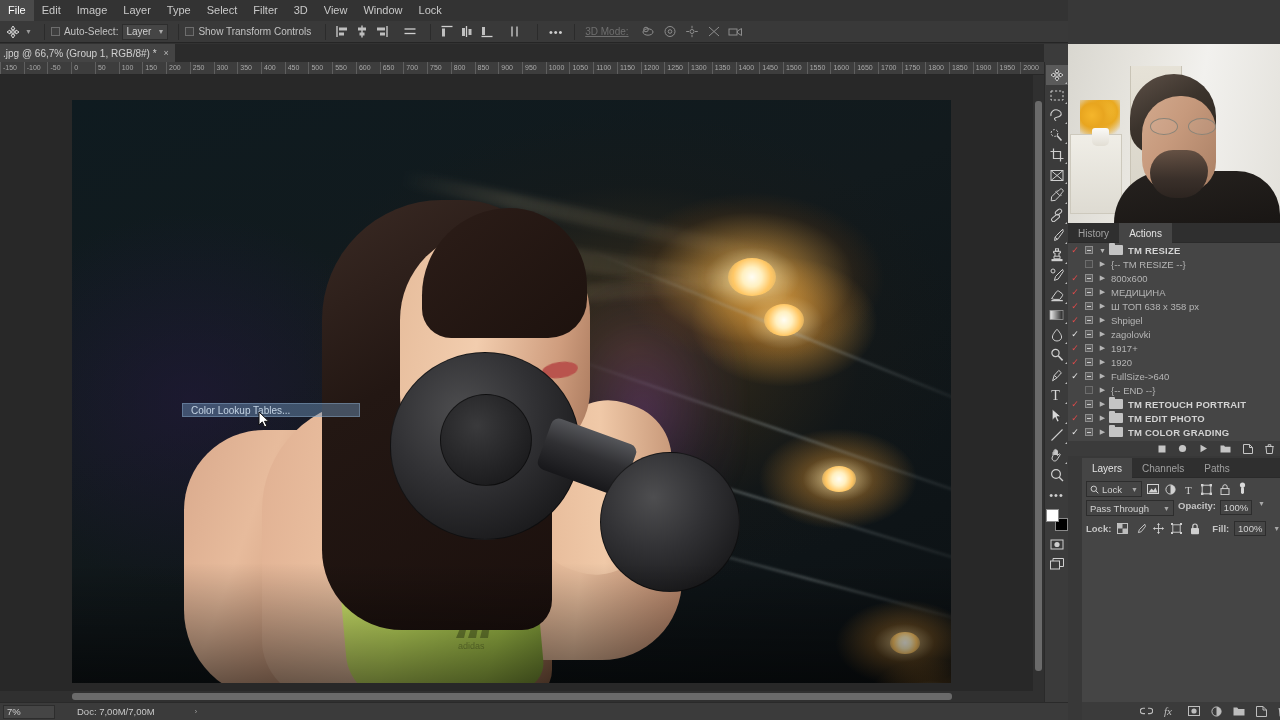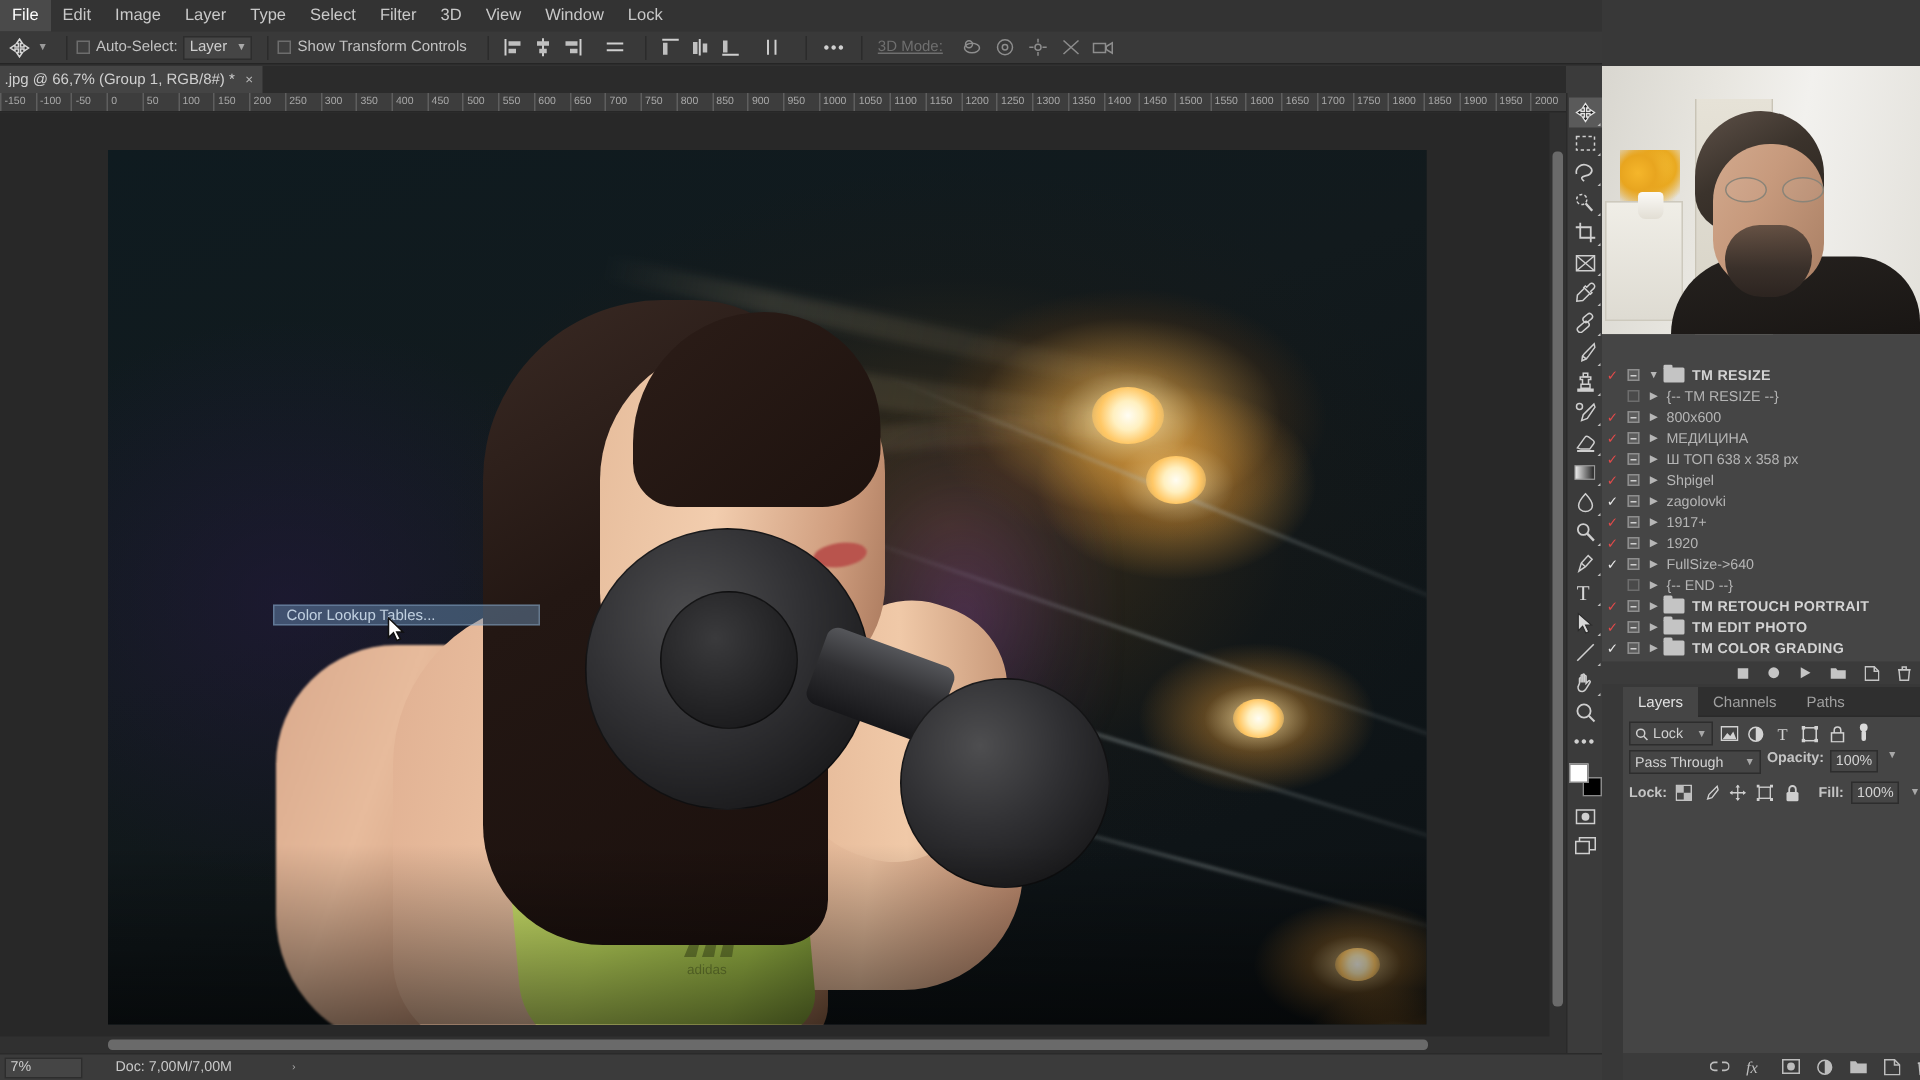--- a/index.html
+++ b/index.html
@@ -991,20 +991,24 @@
       <div class="wc-hair"></div>
       <div class="wc-face"></div>
       <div class="wc-beard"></div>
       <div class="wc-glass">
         <div class="lens" style="left:0;"></div>
         <div class="lens" style="left:38px;"></div>
       </div>
     </div>
 
     <div class="panel-actions">
+      <div class="panel-tabs">
+        <div class="ptab">History</div>
+        <div class="ptab active">Actions</div>
+      </div>
       <div class="actions-list" id="actions-list">
           <div class="act-row">
             <div class="act-chk red">✓</div>
             <div class="act-box">
               <i class="dash"></i>
             </div>
             <div class="act-arrow">▼</div>
             <span class="act-folder"></span>
             <span class="act-name bold">TM RESIZE</span>
           </div>

